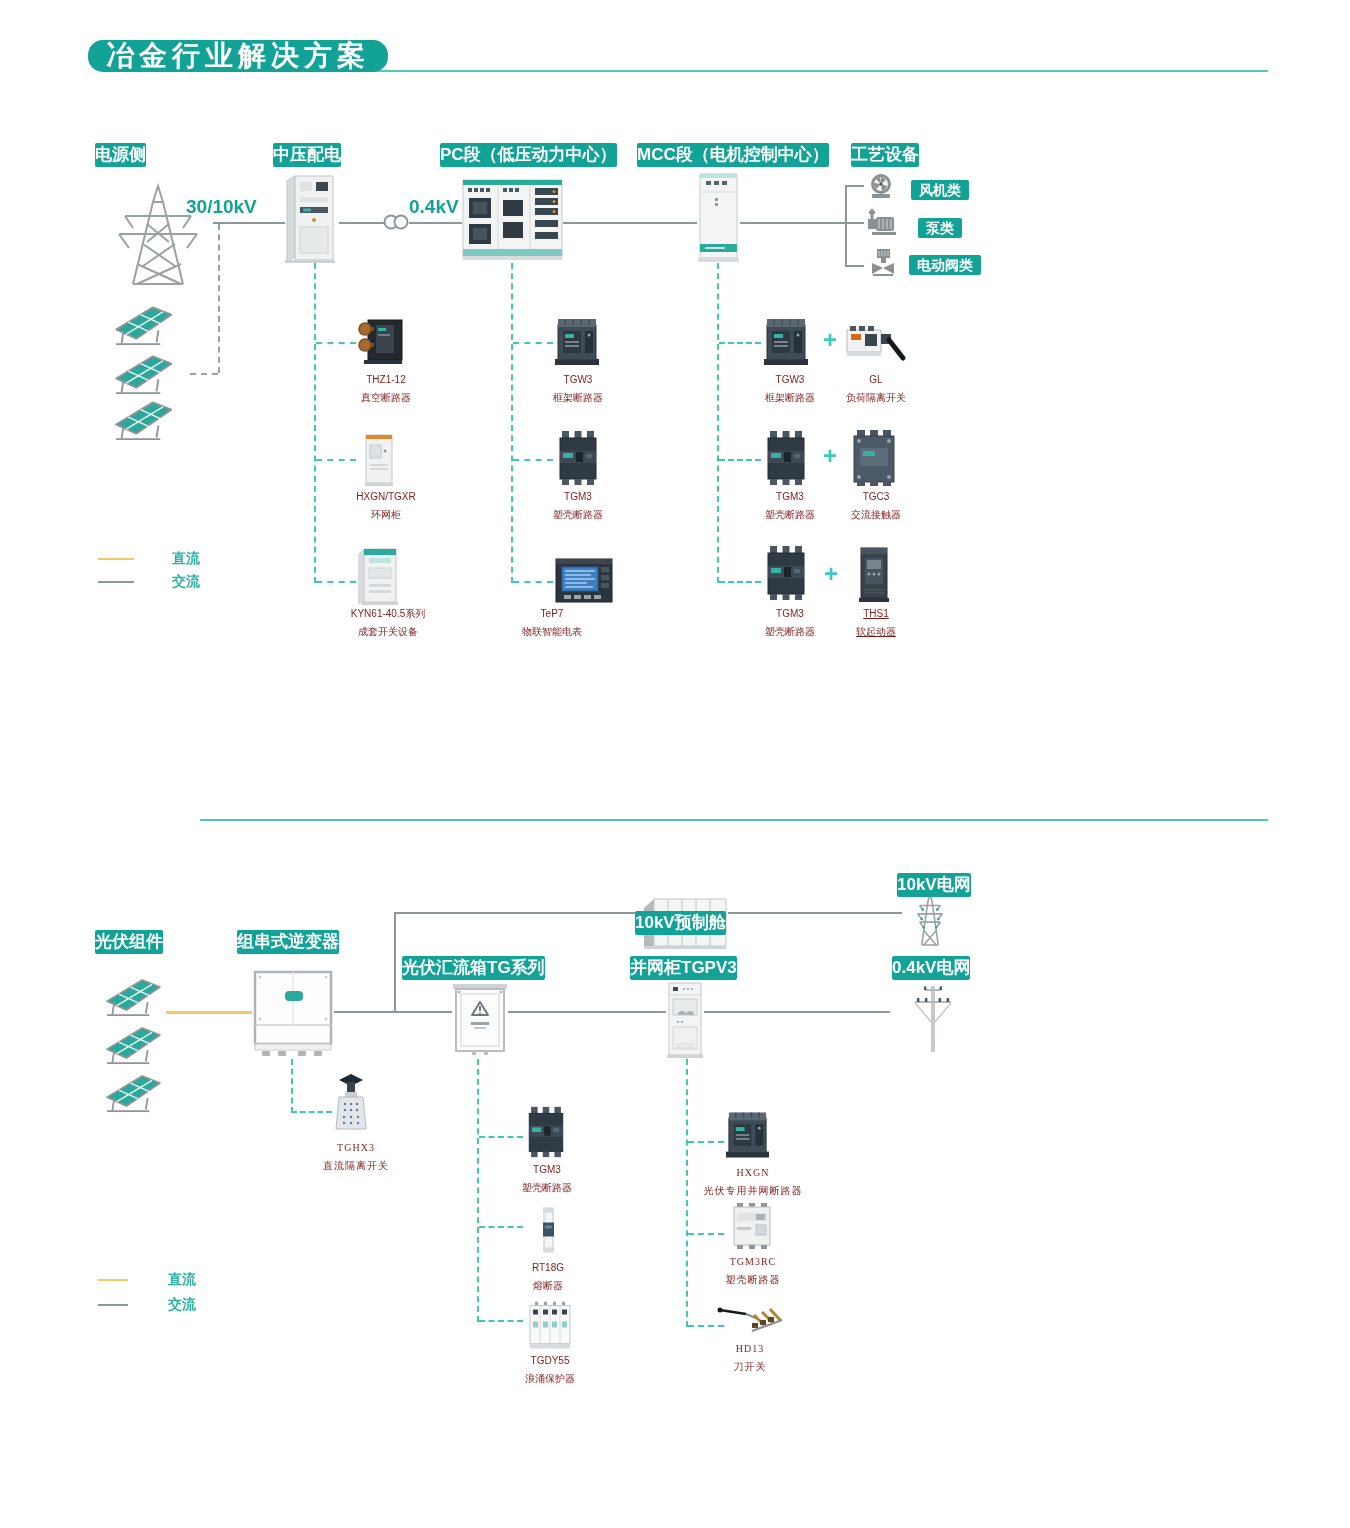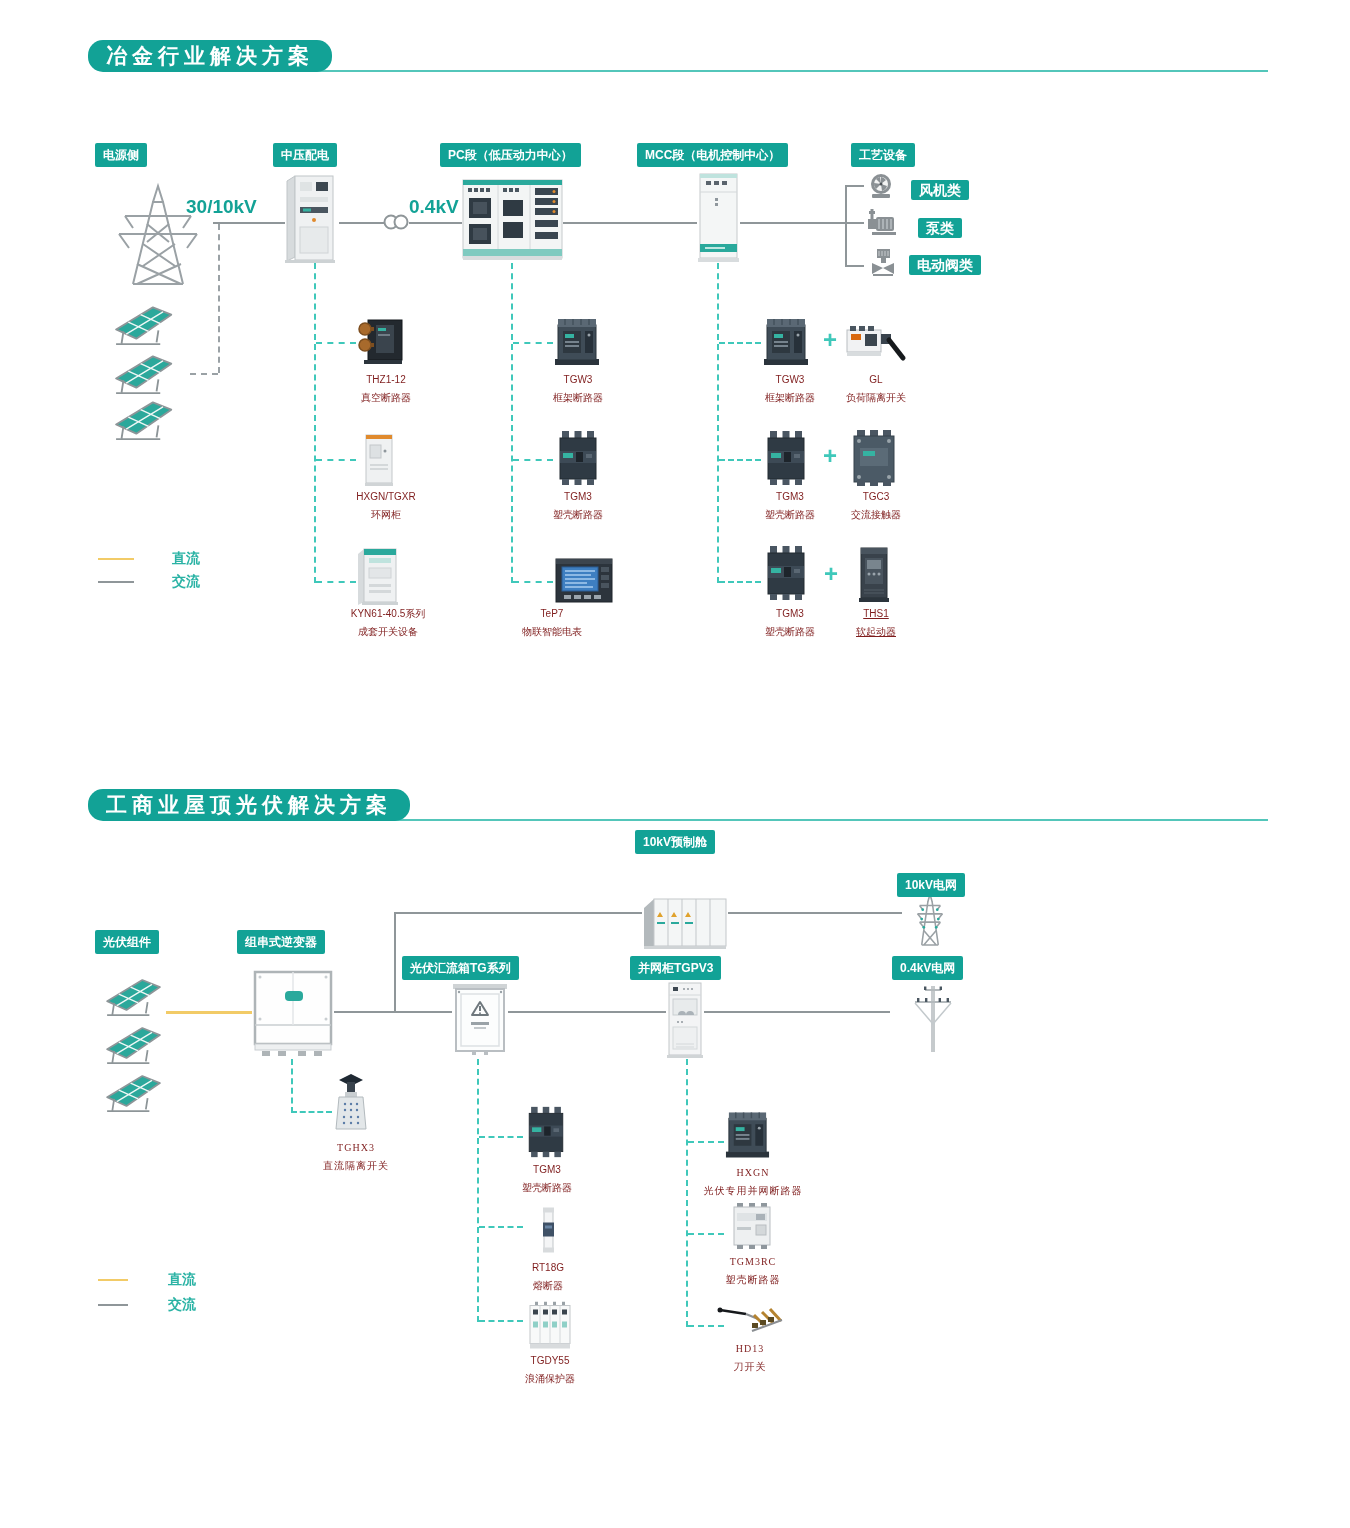--- a/index.html
+++ b/index.html
@@ -1,23 +1,23 @@
 <!DOCTYPE html>
 <html><head>
 <meta charset="utf-8">
 <style>
   html,body{margin:0;padding:0;background:#fff;}
   .canvas{position:relative;width:1350px;height:1528px;background:#ffffff;overflow:hidden;
           font-family:"Liberation Sans","DejaVu Sans",sans-serif;}
   .title-badge{position:absolute;z-index:2;background:#12a296;color:#fff;font-weight:bold;
-               font-size:21px;letter-spacing:5px;line-height:32px;padding:0 18px;
+               font-size:28px;letter-spacing:5px;line-height:32px;padding:0 18px;
                border-radius:15px;white-space:nowrap;}
   .underline{position:absolute;z-index:1;height:2px;background:#53c6ba;}
-  .badge{position:absolute;background:#12a296;color:#fff;font-weight:bold;font-size:12px;
-         line-height:24px;padding:0 8px;border-radius:2px;white-space:nowrap;z-index:3;}
+  .badge{position:absolute;background:#12a296;color:#fff;font-weight:bold;font-size:17px;
+         line-height:24px;padding:0 0;border-radius:2px;white-space:nowrap;z-index:3;}
   .load-badge{position:absolute;background:#12a296;color:#fff;font-weight:bold;font-size:14px;
          line-height:20px;padding:0 8px;border-radius:2px;white-space:nowrap;}
   .volt{position:absolute;color:#13a296;font-weight:bold;font-size:19px;white-space:nowrap;}
   .hline{position:absolute;height:2px;background:#8f9699;}
   .vline{position:absolute;width:2px;background:#8f9699;}
   .gdash-v{position:absolute;width:0;border-left:2px dashed #9aa1a5;}
   .gdash-h{position:absolute;height:0;border-top:2px dashed #9aa1a5;}
   .tdash-v{position:absolute;width:0;border-left:2px dashed #3fc8ba;}
   .tdash-h{position:absolute;height:0;border-top:2px dashed #3fc8ba;}
   .dcline{position:absolute;height:3px;background:#f2cb67;}
@@ -639,26 +639,25 @@
   <span>THS1</span>
   <span>软起动器</span>
 </div>
 
 <div class="dcline" style="left:98px;top:558px;width:36px;height:2px;"></div>
 <div class="ltext" style="left:140px;top:550px;">直流</div>
 <div class="hline" style="left:98px;top:581px;width:36px;"></div>
 <div class="ltext" style="left:140px;top:573px;">交流</div>
 
 <div class="underline" style="left:200px;top:819px;width:1068px;"></div>
-<div class="title-badge" style="left:88px;top:789px;">工商业屋顶光伏解决方案</div>
 
 <div class="badge" style="left:95px;top:930px;text-align:right;">光伏组件</div>
 <div class="badge" style="left:237px;top:930px;">组串式逆变器</div>
 <div class="badge" style="left:402px;top:956px;text-align:center;">光伏汇流箱TG系列</div>
-<div class="badge" style="left:635px;top:830px;">10kV预制舱</div>
+<div class="badge" style="left:635px;top:911px;">10kV预制舱</div>
 <div class="badge" style="left:897px;top:873px;">10kV电网</div>
 <div class="badge" style="left:630px;top:956px;">并网柜TGPV3</div>
 <div class="badge" style="left:892px;top:956px;">0.4kV电网</div>
 
 <svg class="dev" style="left:96px;top:973px;" width="68" height="44" viewBox="0 0 76 50">
       <use href="#sym-panel"></use>
     </svg>
 <svg class="dev" style="left:96px;top:1021px;" width="68" height="44" viewBox="0 0 76 50">
       <use href="#sym-panel"></use>
     </svg>

